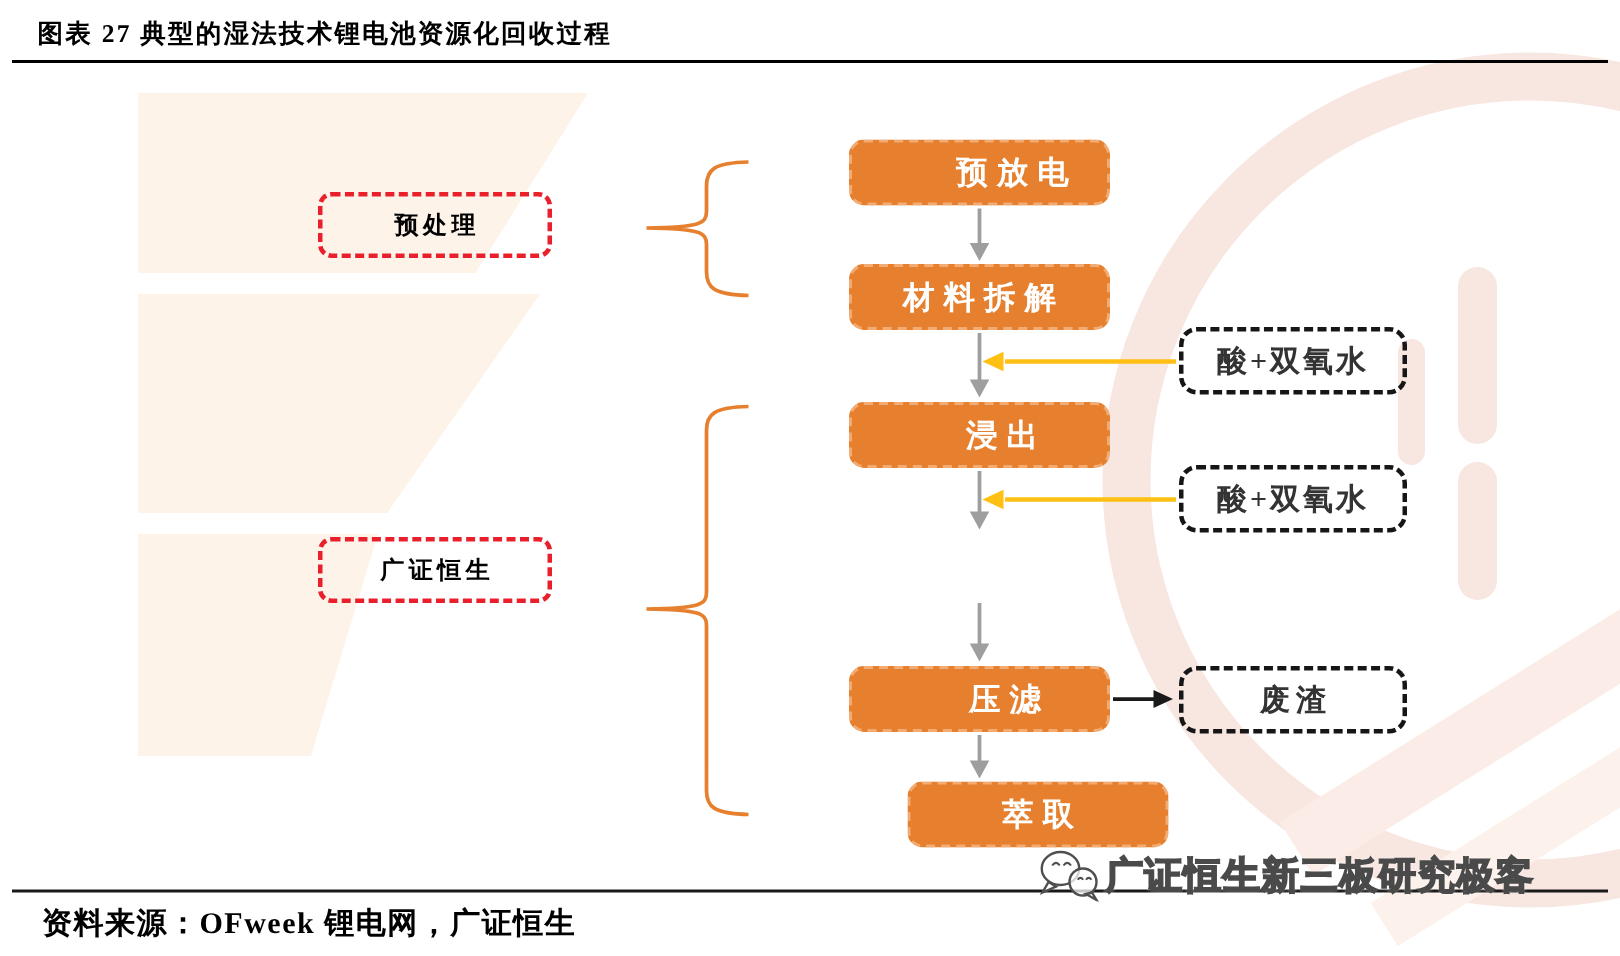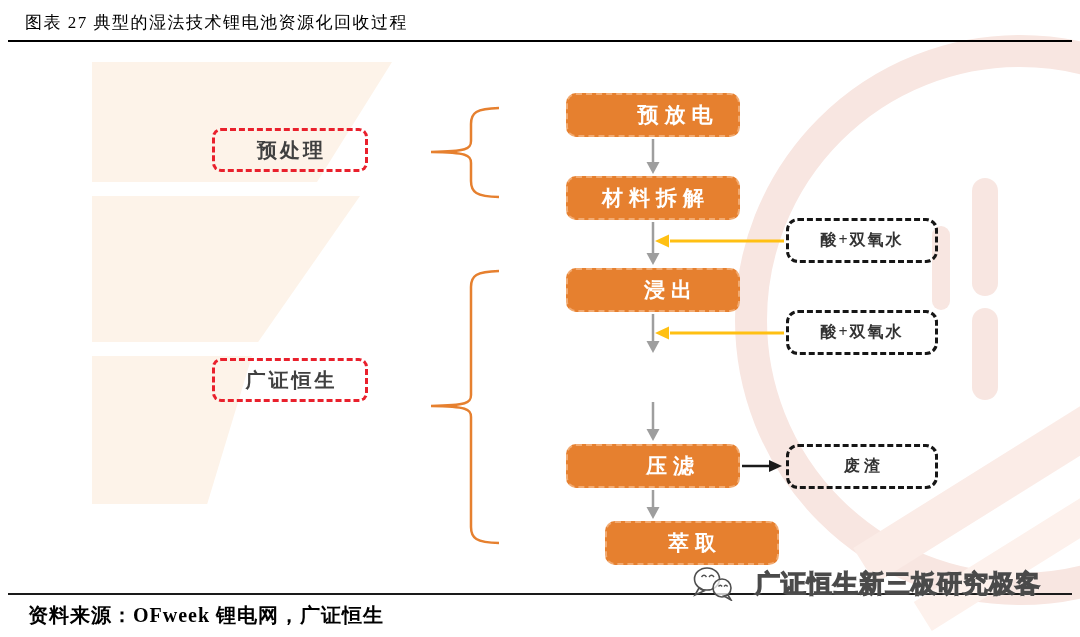--- a/index.html
+++ b/index.html
@@ -2,21 +2,21 @@
 <html><head>
 <meta charset="utf-8">
 <style>
   html,body{margin:0;padding:0;background:#fff;}
   .page{
     position:relative;width:1080px;height:637px;overflow:hidden;background:#fff;
     font-family:"Liberation Serif","DejaVu Serif",serif;
   }
   
   .fig-title{
-    position:absolute;left:25px;top:11px;font-size:17px;font-weight:400;
+    position:absolute;left:25px;top:11px;font-size:17px;font-weight:700;
     color:#000;letter-spacing:1.5px;white-space:nowrap;z-index:4;
   }
   .title-rule{position:absolute;left:8px;width:1064px;top:40px;height:2px;background:#000;z-index:4;}
   
   .wm{position:absolute;z-index:0;}
   .wm-left-1{left:92px;top:62px;width:300px;height:120px;background:#fdf3e9;
     clip-path:polygon(0 0,100% 0,75% 100%,0 100%);}
   .wm-left-2{left:92px;top:196px;width:268px;height:146px;background:#fdf3e9;
     clip-path:polygon(0 0,100% 0,62% 100%,0 100%);}
   .wm-left-3{left:92px;top:356px;width:160px;height:148px;background:#fdf3e9;
@@ -37,40 +37,40 @@
     display:flex;align-items:center;justify-content:center;
     color:#fff;font-size:21px;font-weight:700;letter-spacing:6px;text-indent:6px;
     z-index:3;white-space:nowrap;
   }
   .step-1{top:93px;padding-left:44px;} .step-2{top:176px;} .step-3{top:268px;padding-left:30px;}
   .step-4{top:356px;} .step-5{top:444px;padding-left:34px;} .step-6{top:521px;margin-left:39px;}
   .stage{
     position:absolute;left:212px;width:156px;height:44px;box-sizing:border-box;
     border:3px dashed #e9202c;border-radius:9px;background:transparent;
     display:flex;align-items:center;justify-content:center;
-    color:#404040;font-size:20px;font-weight:600;letter-spacing:3px;text-indent:3px;
+    color:#000000;font-size:16px;font-weight:600;letter-spacing:3px;text-indent:3px;
     z-index:3;white-space:nowrap;
   }
   .stage-1{top:128px;} .stage-2{top:358px;}
   .io{
     position:absolute;left:786px;width:152px;height:45px;box-sizing:border-box;
     border:3px dashed #161616;border-radius:12px;background:transparent;
     display:flex;align-items:center;justify-content:center;
-    color:#333;font-size:16px;font-weight:600;letter-spacing:2px;
+    color:#333;font-size:20px;font-weight:600;letter-spacing:2px;
     z-index:3;white-space:nowrap;
   }
   .io-1{top:218px;} .io-2{top:310px;} .io-3{top:444px;letter-spacing:4px;text-indent:4px;}
   
   .footer-rule{position:absolute;left:8px;width:1064px;top:593px;height:2px;background:#1a1a1a;z-index:4;}
   .source{
     position:absolute;left:28px;top:602px;font-size:20px;font-weight:700;
     color:#000;letter-spacing:1px;z-index:4;white-space:nowrap;
   }
   
-  .brand{position:absolute;left:692px;top:564px;height:38px;display:flex;align-items:center;gap:21px;z-index:5;}
+  .brand{position:absolute;left:692px;top:564px;height:38px;display:flex;align-items:center;gap:3px;z-index:5;}
   .brand-text{
     font-size:25px;font-weight:700;letter-spacing:1px;white-space:nowrap;
     color:rgba(255,255,255,0.55);-webkit-text-stroke:1.2px #4a4a4a;
     text-shadow:0 0 3px rgba(255,255,255,0.8);
   }
 </style>
 </head>
 <body>
 
 <div class="page">

